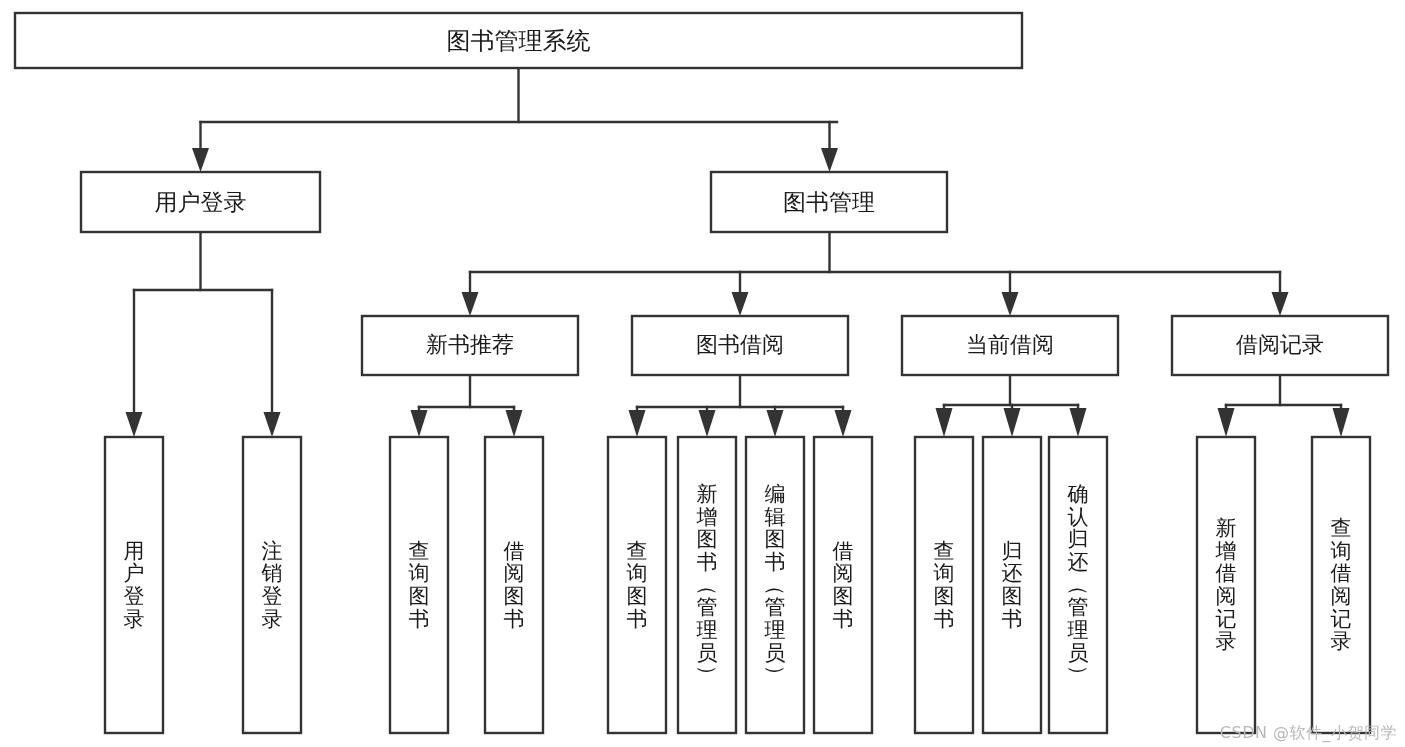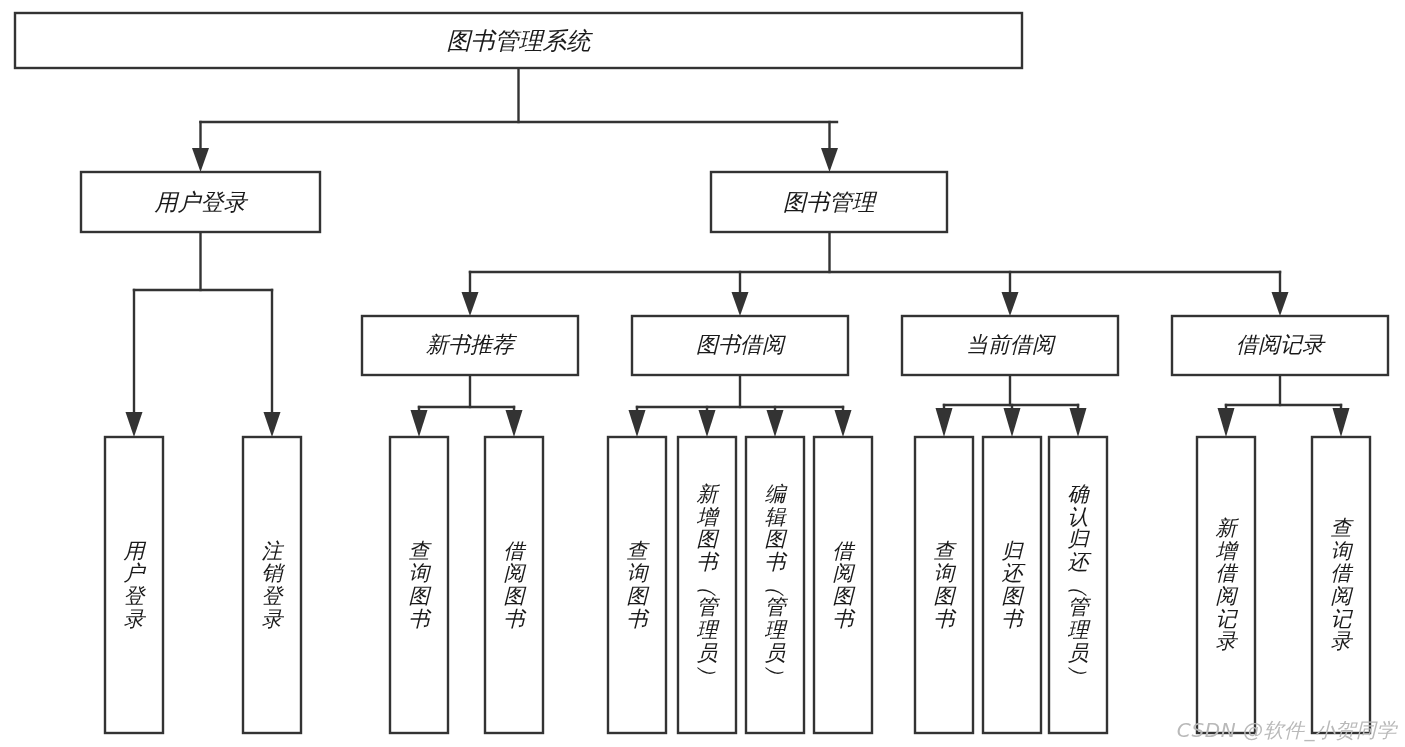--- a/index.html
+++ b/index.html
@@ -11,21 +11,20 @@
     width: 1405px;
     height: 747px;
     font-family: "DejaVu Sans", "Liberation Sans", sans-serif;
     overflow: hidden;
   }
   #diagram-root {
     position: relative;
     width: 1405px;
     height: 747px;
     background: #ffffff;
-    font-style: italic;
   }
   svg.diagram-canvas {
     position: absolute;
     left: 0;
     top: 0;
     width: 1405px;
     height: 747px;
   }
   .node-box {
     fill: #ffffff;
@@ -68,21 +67,21 @@
     display: block;
   }
   .vlabel span.rot {
     transform: rotate(90deg);
   }
   .watermark {
     position: absolute;
     right: 8px;
     bottom: 3px;
     font-family: "DejaVu Sans", "Liberation Sans", sans-serif;
-    font-size: 20px;
+    font-size: 16px;
     color: #b9b9b9;
     letter-spacing: 0.5px;
     white-space: nowrap;
   }
 </style>
 </head>
 <body>
 
 <div id="diagram-root">
 

